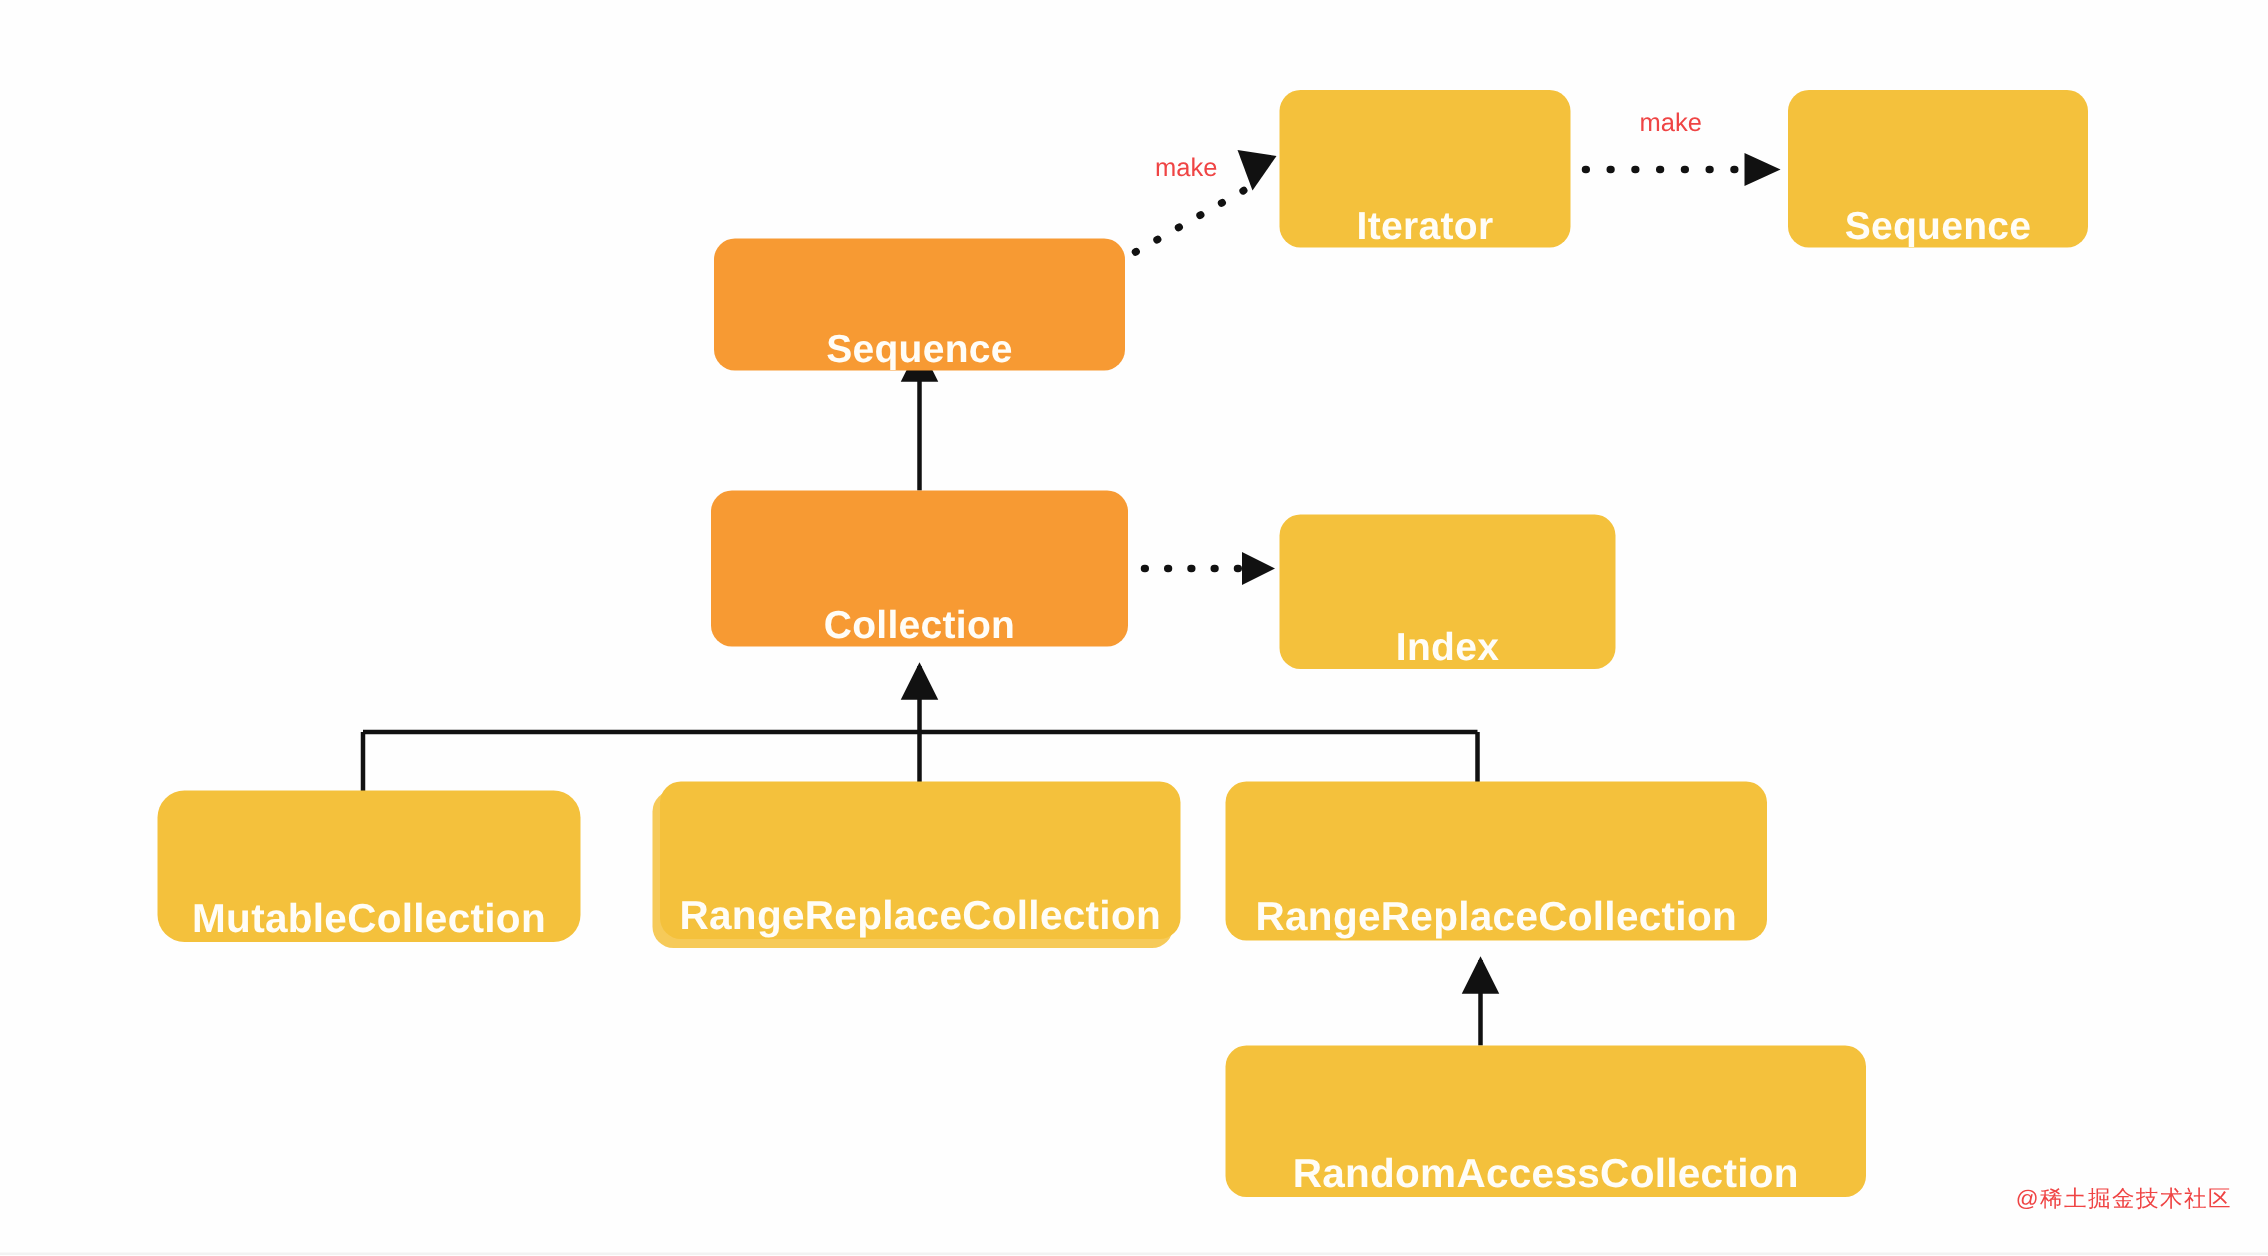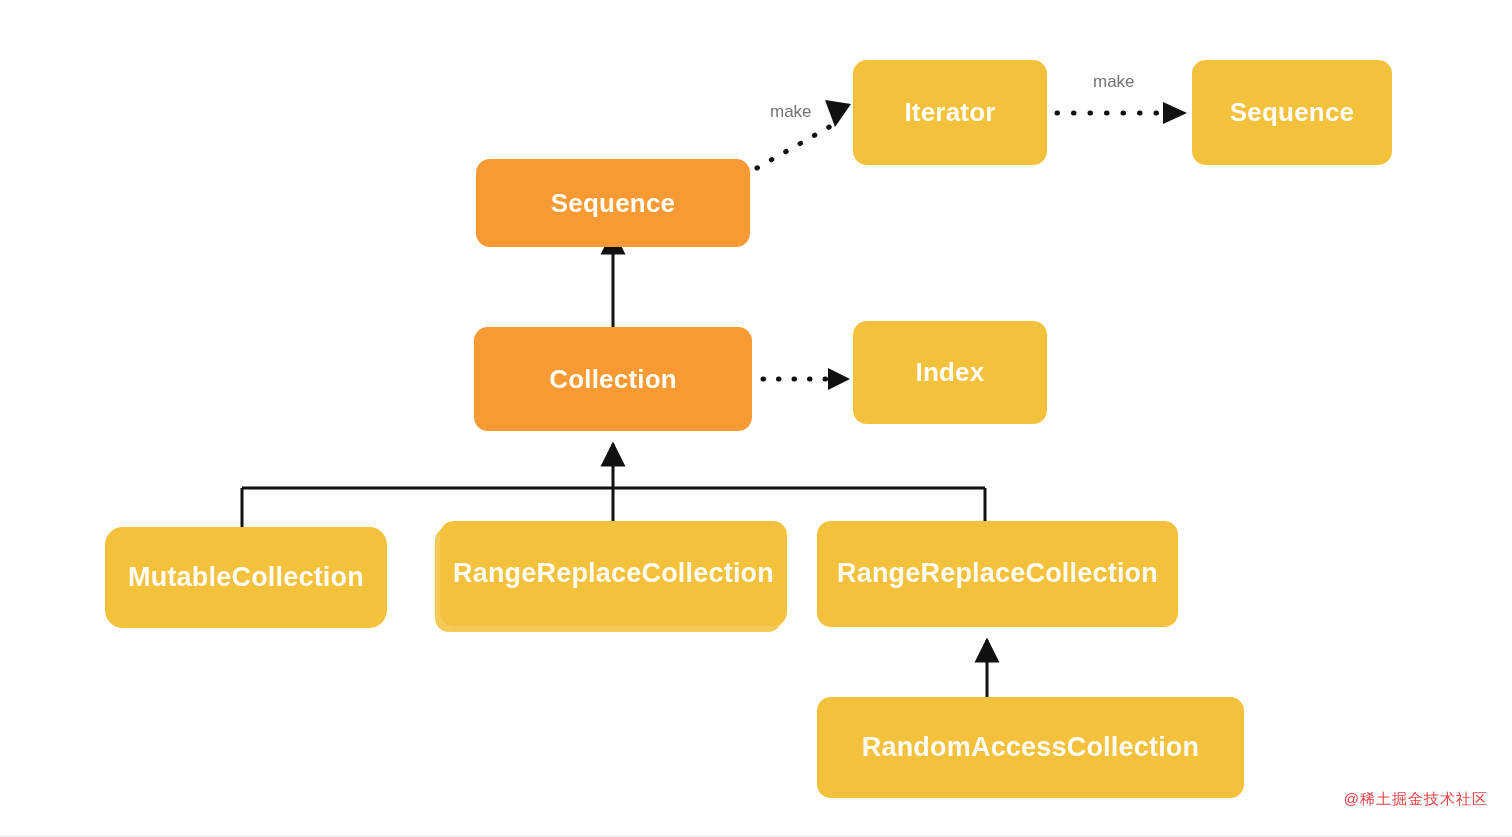--- a/index.html
+++ b/index.html
@@ -21,58 +21,58 @@
     position: absolute;
     left: 0;
     top: 0;
     width: 1512px;
     height: 837px;
     pointer-events: none;
   }
   .node {
     position: absolute;
     display: flex;
-    align-items: center;
+    align-items: flex-end;
     justify-content: center;
     border-radius: 14px;
     color: #fffdf7;
     font-weight: 700;
     letter-spacing: 0.2px;
     text-align: center;
     box-sizing: border-box;
     line-height: 1.1;
     z-index: 2;
   }
   .node.primary { background: #F79A33; }
   .node.secondary { background: #F4C13C; }
   .node .label { pointer-events: none; }
 
   
   #node-sequence   { left: 476px; top: 119px;  width: 274px; height: 88px; font-size: 26px; margin-top: 40px; }
   #node-iterator   { left: 853px; top: 60px;   width: 194px; height: 105px; font-size: 26px; }
   #node-element    { left: 1192px; top: 60px;  width: 200px; height: 105px; font-size: 26px; }
   #node-collection { left: 474px; top: 327px;  width: 278px; height: 104px; font-size: 26px; }
-  #node-index      { left: 853px; top: 321px;  width: 194px; height: 103px; font-size: 26px; }
+  #node-index      { left: 853px; top: 343px;  width: 224px; height: 103px; font-size: 26px; }
   #node-mutable    { left: 105px; top: 527px;  width: 282px; height: 101px; font-size: 27px; border-radius: 18px; }
   #node-rangerep   { left: 440px; top: 521px;  width: 347px; height: 105px; font-size: 27px; }
   #node-bidi       { left: 817px; top: 521px;  width: 361px; height: 106px; font-size: 27px; }
   #node-random     { left: 817px; top: 697px;  width: 427px; height: 101px; font-size: 27px; }
 
   
   #node-rangerep-ghost {
     left: 435px; top: 527px; width: 347px; height: 105px;
     background: #F4C13C;
     opacity: 0.85;
     z-index: 1;
   }
 
   .edge-label {
     position: absolute;
     font-size: 17px;
-    color: #737373;
+    color: #ef4444;
     font-weight: 400;
     white-space: nowrap;
     z-index: 3;
   }
   #label-make-seq-iter { left: 770px; top: 102px; }
   #label-make-iter-elem { left: 1093px; top: 72px; }
 
   #watermark {
     position: absolute;
     right: 24px;

